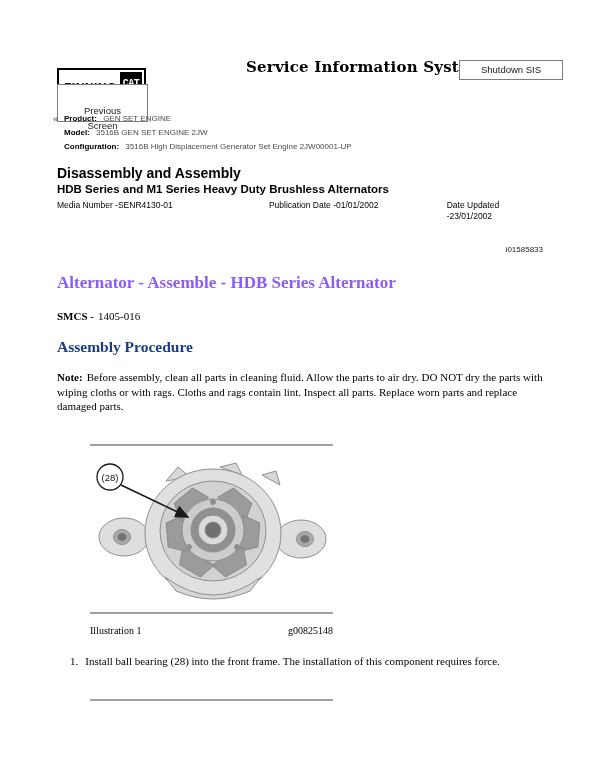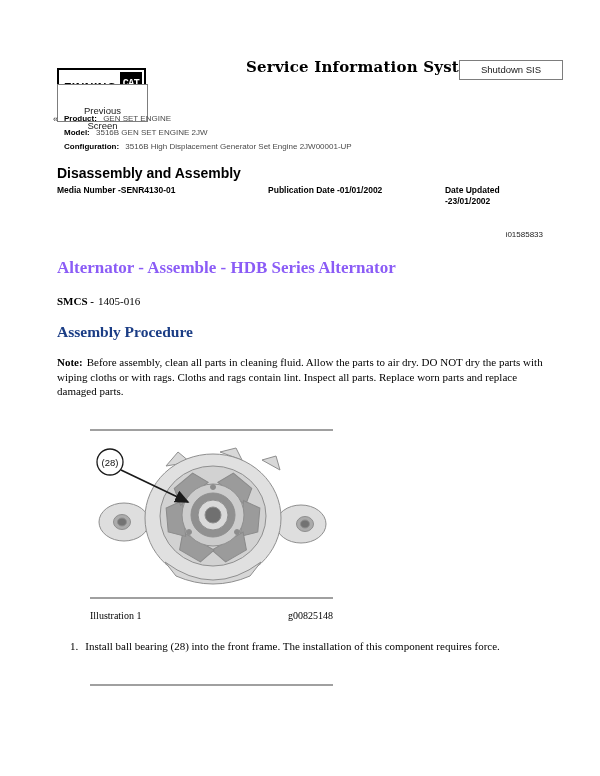--- a/index.html
+++ b/index.html
@@ -29,21 +29,21 @@
 
   .product-info{font-family:"Liberation Sans",sans-serif;font-size:8px;}
   .p-row{position:relative;line-height:14px;padding-left:7px;}
   .chev{position:absolute;left:-4px;top:0;font-size:9px;color:#333;cursor:pointer;}
   .p-label{font-weight:bold;color:#000;margin-right:4px;}
   .p-value{color:#4a4a4a;}
 
   .doc-head{margin-top:11px;font-family:"Liberation Sans",sans-serif;}
   .sec-title{font-size:14px;font-weight:bold;line-height:17px;}
   .sec-sub{font-size:11.5px;font-weight:bold;line-height:15px;}
-  .meta-row{display:flex;margin-top:3px;font-size:8.5px;font-weight:bold;line-height:11px;justify-content:center;}
+  .meta-row{display:flex;margin-top:3px;font-size:8.5px;font-weight:normal;line-height:11px;justify-content:center;}
   .meta-media{width:183px;}
   .meta-pub{width:185px;padding-left:36px;}
 
   .doc-id{margin-top:23px;text-align:right;font-family:"Liberation Sans",sans-serif;
           font-size:8px;line-height:10px;color:#222;}
 
   .blue-title{margin:17px 0 0 0;font-size:17px;line-height:22px;font-weight:bold;color:#8b5cf6;}
   .smcs{margin-top:15px;font-size:11px;line-height:14px;}
   .smcs-label{font-weight:bold;margin-right:4px;}
   .blue-sub{margin:14px 0 0 0;font-size:15.5px;line-height:19px;font-weight:bold;color:#1b3d85;}
@@ -86,20 +86,21 @@
         <span class="p-value">3516B GEN SET ENGINE 2JW</span>
       </div>
       <div class="p-row">
         <span class="p-label">Configuration:</span>
         <span class="p-value">3516B High Displacement Generator Set Engine 2JW00001-UP</span>
       </div>
     </div>
 
     <div class="doc-head">
       <div class="sec-title">Disassembly and Assembly</div>
+      <div class="sec-sub">HDB Series and M1 Series Heavy Duty Brushless Alternators</div>
       <div class="meta-row">
         <span class="meta-media">Media Number -SENR4130-01</span>
         <span class="meta-pub">Publication Date -01/01/2002</span>
         <span class="meta-upd">Date Updated -23/01/2002</span>
       </div>
     </div>
 
     <div class="doc-id">i01585833</div>
 
     <h1 class="blue-title">Alternator - Assemble - HDB Series Alternator</h1>

